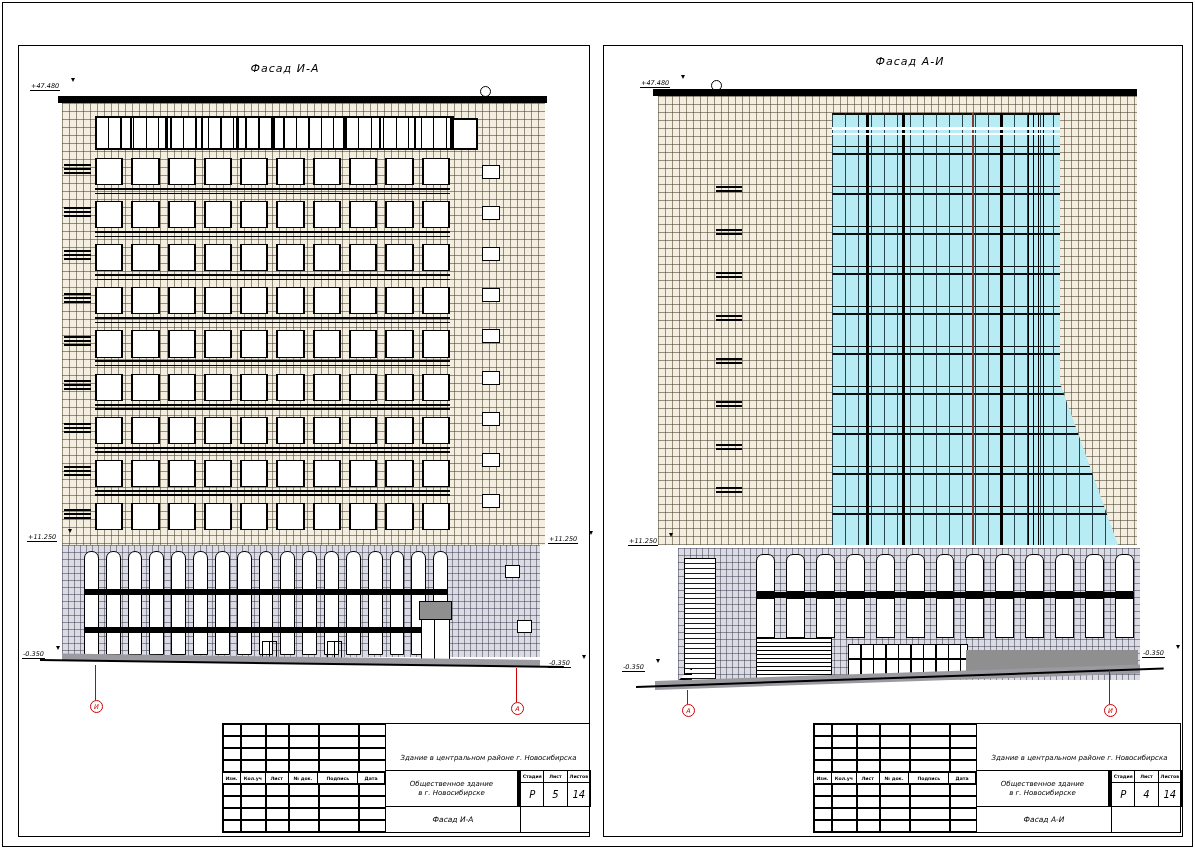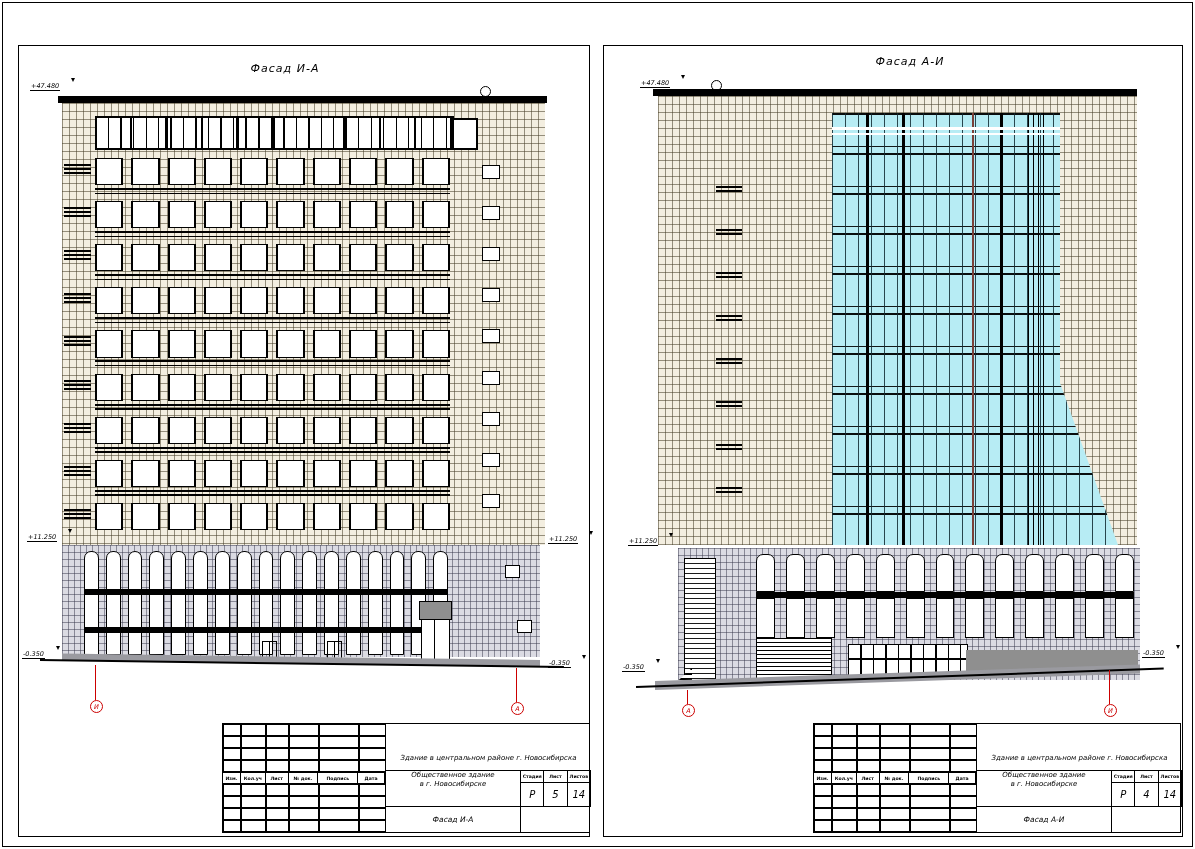--- a/index.html
+++ b/index.html
@@ -73,21 +73,21 @@
   .st-left{width:163px;display:flex;flex-direction:column;border-right:1px solid #000;}
   .st-grid{display:grid;grid-template-columns:18px 25px 23px 30px 40px 27px;flex:1;}
   .st-grid > div{border:0.5px solid #000;}
   .st-head{display:flex;height:12px;border-top:1px solid #000;border-bottom:1px solid #000;}
   .st-head > div{border-right:0.5px solid #000;font:bold 4.6px "DejaVu Sans",sans-serif;
     display:flex;align-items:center;justify-content:center;overflow:hidden;white-space:nowrap;}
   .st-right{width:205px;display:flex;flex-direction:column;}
   .st-project{height:47px;border-bottom:1px solid #000;display:flex;align-items:flex-end;justify-content:center;
     font:italic 7px "DejaVu Sans",sans-serif;padding:0 3px 8px 3px;text-align:center;}
   .st-mid{height:36px;display:flex;border-bottom:1px solid #000;}
-  .st-object{width:135px;border-right:1px solid #000000;display:flex;flex-direction:column;align-items:center;
+  .st-object{width:135px;border-right:4px solid #000000;display:flex;flex-direction:column;align-items:center;justify-content:center;
     font:italic 7px "DejaVu Sans",sans-serif;text-align:center;line-height:9px;}
   .st-stage{width:70px;display:flex;flex-direction:column;}
   .st-stage-head{display:flex;height:12px;border-bottom:1px solid #000;}
   .st-stage-head > div{border-right:0.5px solid #000;flex:1;font:bold 4.6px "DejaVu Sans",sans-serif;
     display:flex;align-items:center;justify-content:center;white-space:nowrap;overflow:hidden;}
   .st-stage-vals{display:flex;flex:1;}
   .st-stage-vals > div{border-right:0.5px solid #000;flex:1;font:italic 10px "DejaVu Sans",sans-serif;
     display:flex;align-items:center;justify-content:center;}
   .st-bottom{height:27px;display:flex;flex:1;}
   .st-doc{width:135px;border-right:1px solid #000;display:flex;align-items:center;justify-content:center;

